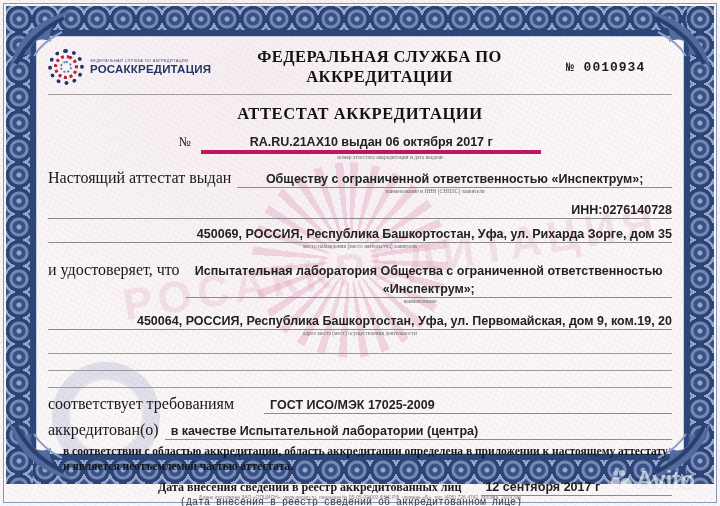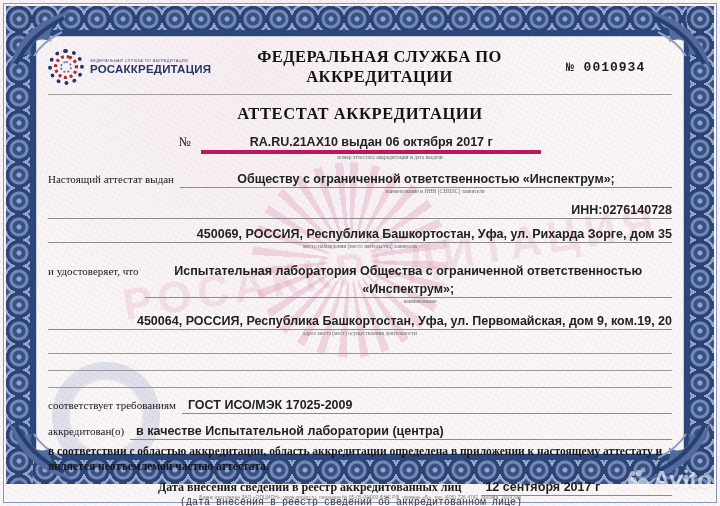--- a/index.html
+++ b/index.html
@@ -58,35 +58,35 @@
   .hdr-rule{border-bottom:1px solid #a09da0;margin-top:2px;}
 
   .doc-title{text-align:center;font-weight:bold;font-size:16.5px;letter-spacing:.6px;margin-top:9px;color:#121216;}
   .num-line{display:flex;justify-content:center;align-items:baseline;margin-top:8px;}
   .num-line .lbl{font-size:13px;margin-right:10px;}
   .num-box{display:inline-block;min-width:340px;text-align:center;border-bottom:4px solid #be185d;}
   .val{font-family:"Liberation Sans",sans-serif;font-weight:bold;font-size:12.5px;color:#222;}
   .caption{font-size:5.5px;color:#6d6a70;text-align:center;line-height:1.4;}
 
   .row{display:flex;align-items:baseline;margin-top:7px;}
-  .row .lbl{font-size:11px;white-space:nowrap;margin-right:6px;color:#17171c;}
+  .row .lbl{font-size:16px;white-space:nowrap;margin-right:6px;color:#17171c;}
   .fill{flex:1;border-bottom:1px solid #8d8a8d;text-align:center;}
   .fill.left{text-align:left;padding-left:6px;}
   .fullline{border-bottom:1px solid #8d8a8d;text-align:right;margin-top:5px;}
   .blank{border-bottom:1px solid #9a97a0;height:16px;}
-  .para{font-size:11.5px;font-weight:600;line-height:1.25;margin-top:4px;color:#15151c;}
+  .para{font-size:11.5px;font-weight:600;line-height:1.25;margin-top:4px;color:#15151c;margin-left:15px;}
   .date-row{display:flex;align-items:baseline;margin-top:4px;padding-left:110px;}
   .date-row .lbl{font-size:12px;font-weight:bold;margin-right:20px;white-space:nowrap;}
   .date-row .fill{max-width:220px;text-align:left;padding-left:4px;}
   .date-caption{font-family:Liberation Mono, monospace;font-size:10px;color:#3a3a42;padding-left:132px;margin-top:1px;}
 
   .fine-print{position:absolute;left:0;right:0;bottom:6px;text-align:center;
     font-family:"Liberation Sans",sans-serif;font-size:5px;color:#7e7b86;}
 
-  .avito{position:absolute;right:8px;bottom:12px;display:flex;align-items:center;gap:3px;opacity:.72;justify-content:space-between;}
+  .avito{position:absolute;right:25px;bottom:12px;display:flex;align-items:center;gap:3px;opacity:.72;justify-content:space-between;}
   .avito .dots{position:relative;width:22px;height:22px;}
   .avito .dots i{position:absolute;border-radius:50%;background:rgba(255,255,255,.85);}
   .avito .d1{width:9px;height:9px;left:0;top:8px;}
   .avito .d2{width:6px;height:6px;left:8px;top:1px;}
   .avito .d3{width:12px;height:12px;left:9px;top:9px;}
   .avito .d4{width:5px;height:5px;left:2px;top:2px;}
   .avito .txt{font-family:"Liberation Sans",sans-serif;font-weight:bold;font-size:24px;color:rgba(255,255,255,.85);text-shadow:0 0 3px rgba(40,60,100,.25);}
 </style>
 </head>
 <body>
@@ -190,21 +190,21 @@
 
     <div class="fullline">
       <span class="val">450064, РОССИЯ, Республика Башкортостан, Уфа, ул. Первомайская, дом 9, ком.19, 20</span>
     </div>
     <div class="caption">адрес места (мест) осуществления деятельности</div>
 
     <div class="blank"></div>
     <div class="blank"></div>
     <div class="blank"></div>
 
-    <div class="row" style="">
+    <div class="row" style="gap:24px;">
       <span class="lbl">соответствует требованиям</span>
       <span class="fill left">
         <span class="val">ГОСТ ИСО/МЭК 17025-2009</span>
       </span>
     </div>
 
     <div class="row">
       <span class="lbl">аккредитован(о)</span>
       <span class="fill left">
         <span class="val">в качестве Испытательной лаборатории (центра)</span>

